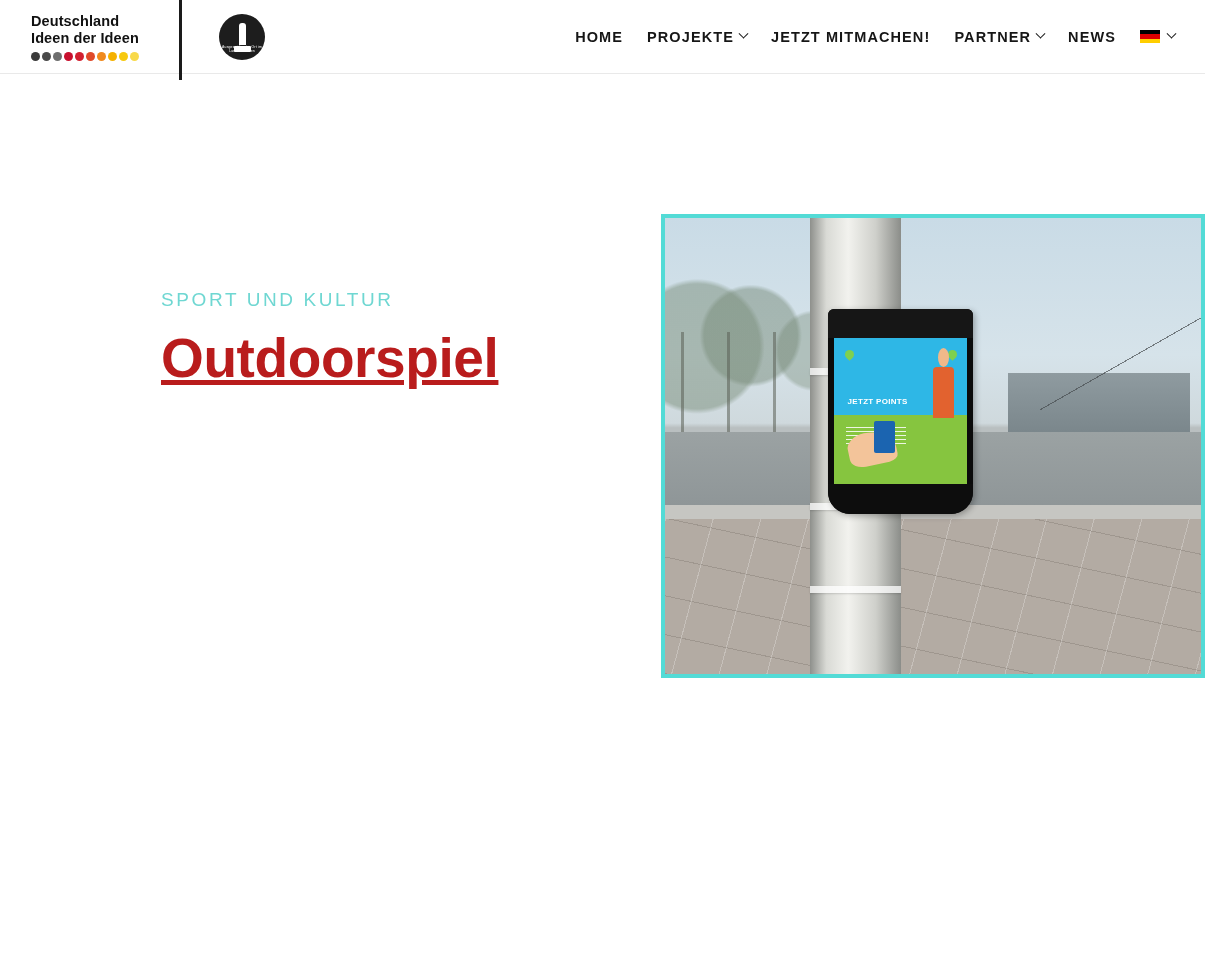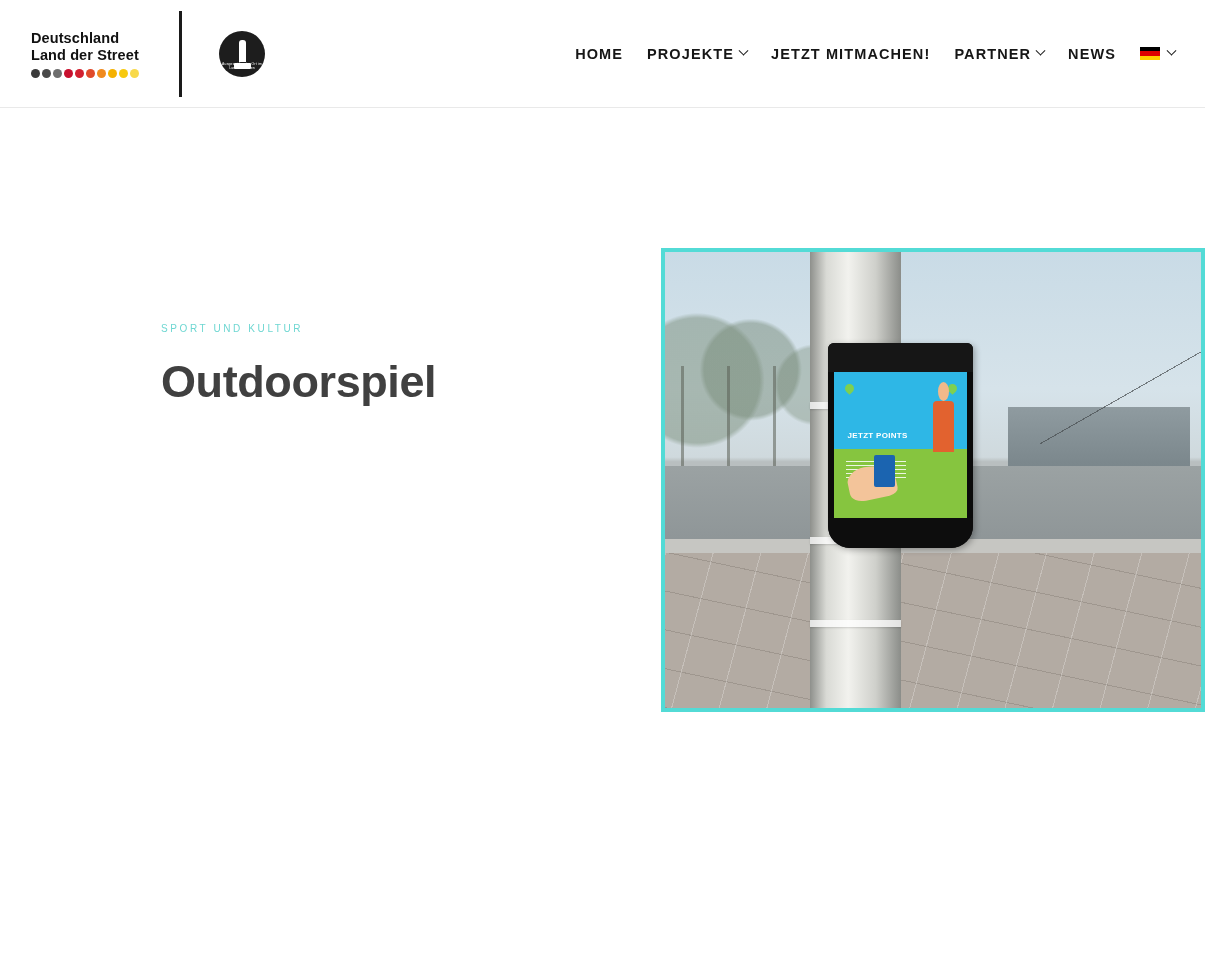--- a/index.html
+++ b/index.html
@@ -8,21 +8,21 @@
     height: 968px;
     overflow: hidden;
     background: #ffffff;
     font-family: "Liberation Sans", sans-serif;
     color: #1a1a1a;
   }
 
   
   .header {
     position: relative;
-    height: 108px;
+    height: 74px;
     width: 100%;
     background: #ffffff;
     display: flex;
     align-items: center;
     border-bottom: 1px solid #e9e9e9;
   }
   .brand-block {
     width: 182px;
     height: 86px;
     display: flex;
@@ -140,33 +140,34 @@
     width: 100%;
     height: 620px;
   }
   .hero-text {
     position: absolute;
     left: 161px;
     top: 215px;
     width: 440px;
   }
   .kicker {
-    font-size: 10px;
+    font-size: 19px;
     letter-spacing: 2.6px;
     color: #6fd7d2;
     text-transform: uppercase;
     font-weight: 400;
     margin-bottom: 20px;
   }
   .hero-title {
-    font-size: 45px;
+    font-size: 55px;
     line-height: 55px;
     font-weight: 700;
     letter-spacing: -0.4px;
-    color: #404040;
+    color: #b91c1c;
+    text-decoration: underline;
   }
 
   .hero-image {
     position: absolute;
     left: 661px;
     top: 140px;
     width: 544px;
     height: 464px;
     border: 4px solid #53dbd6;
     overflow: hidden;
@@ -326,21 +327,21 @@
     padding-top: 14px;
   }
 </style>
 </head>
 <body>
 
 <div class="header">
 
   <div class="brand-block">
     <div class="brand-line">Deutschland</div>
-    <div class="brand-line">Land der Street</div>
+    <div class="brand-line">Ideen der Ideen</div>
     <div class="dots" id="brand-dots">
         <i style="background: rgb(59, 59, 59);"></i>
         <i style="background: rgb(74, 74, 74);"></i>
         <i style="background: rgb(110, 110, 110);"></i>
         <i style="background: rgb(200, 16, 46);"></i>
         <i style="background: rgb(210, 32, 48);"></i>
         <i style="background: rgb(224, 74, 42);"></i>
         <i style="background: rgb(240, 138, 30);"></i>
         <i style="background: rgb(245, 177, 0);"></i>
         <i style="background: rgb(247, 201, 15);"></i>

